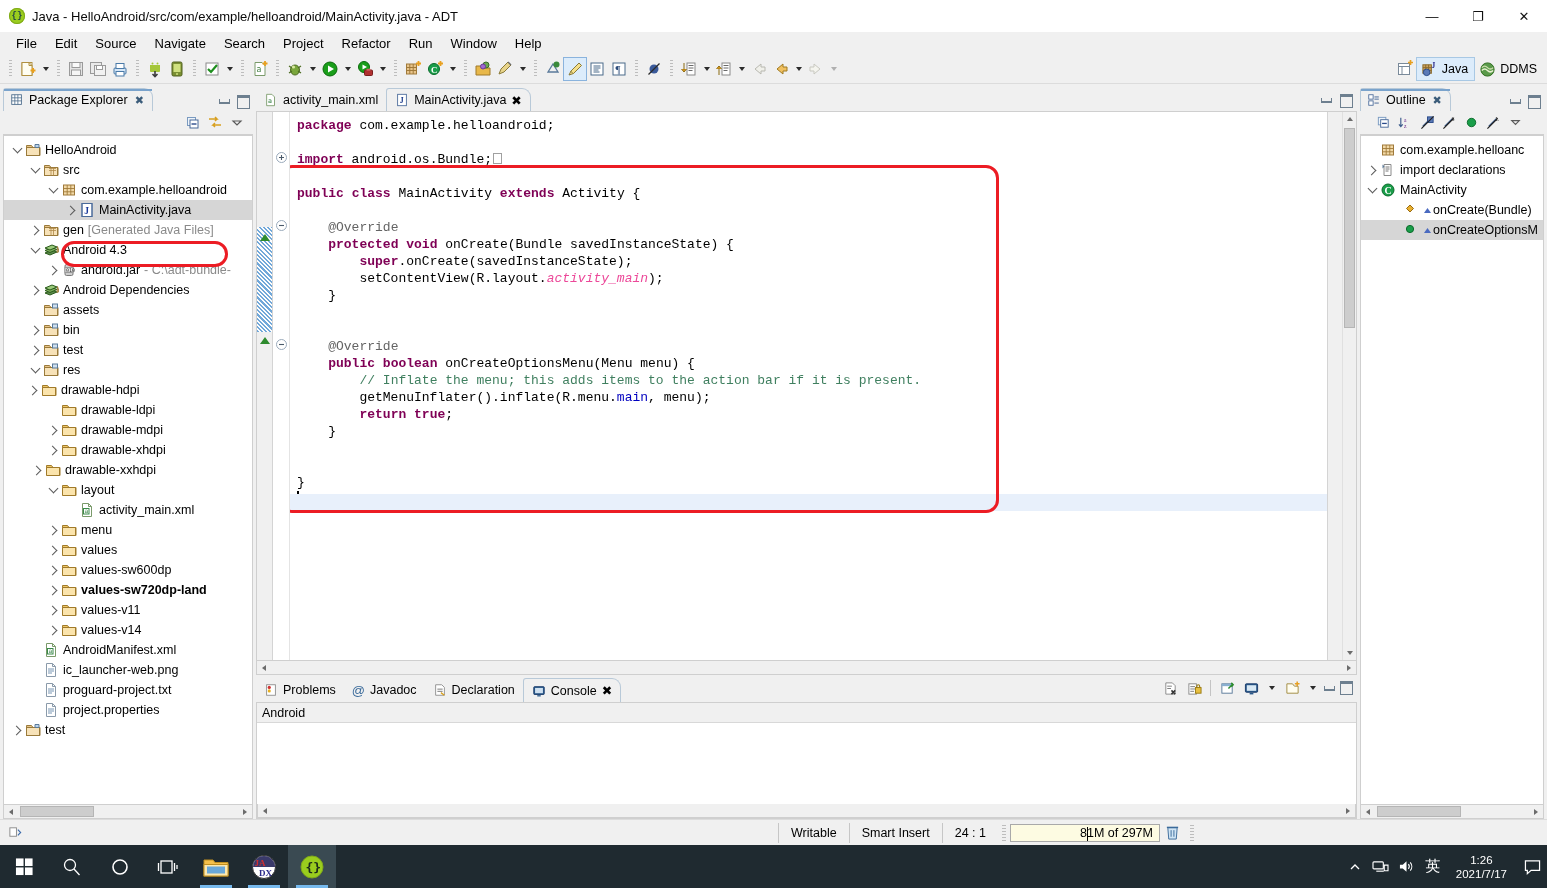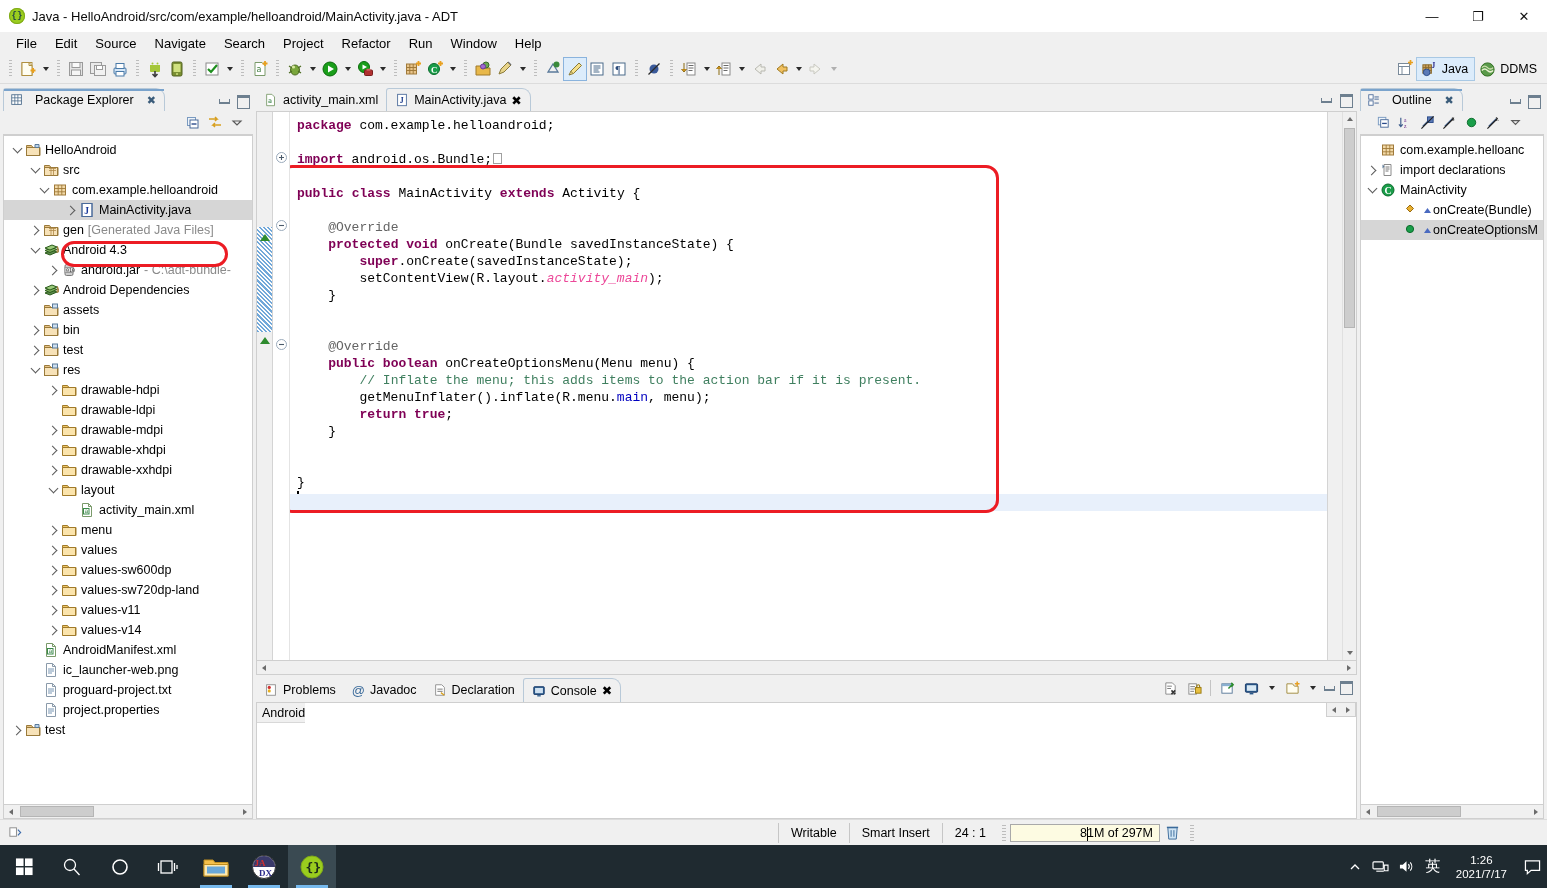--- a/index.html
+++ b/index.html
@@ -45,21 +45,21 @@
   .persp-btn { display:flex; align-items:center; gap:4px; padding:2px 6px 2px 4px; height:24px; }
   .persp-btn.active { background:#dcecfb; border:1px solid #a8c8e4; }
   .persp-btn span { font-size:12.5px; }
 
   
   .main { flex:1 1 auto; display:flex; min-height:0; padding:0 0 0 0; }
 
   
   .panel { display:flex; flex-direction:column; min-height:0; min-width:0; background:#f0f0f0; }
   .panel-tabs { height:24px; display:flex; align-items:flex-end; position:relative; flex:0 0 24px; }
-  .ptab { height:23px; display:flex; align-items:center; gap:11px; padding:0 8px 0 6px;
+  .ptab { height:23px; display:flex; align-items:center; gap:5px; padding:0 8px 0 6px;
           font-size:12.5px; position:relative; }
   .ptab.active { background:#f0f0f0; border-top:1px solid #b8c9d8; border-left:1px solid #b8c9d8;
                  border-right:1px solid #b8c9d8; border-radius:3px 9px 0 0; }
   .ptab.active::after { content:""; position:absolute; left:0; right:0; top:0; height:2px; background:#7aa3cc; }
   .ptab .xsym { font-size:11px; color:#3b5c7a; margin-left:2px; }
   .panel-ctl { position:absolute; right:3px; bottom:3px; display:flex; gap:6px; align-items:center; }
   .ctl-min, .ctl-max { width:13px; height:13px; display:flex; align-items:center; justify-content:center; }
   .ctl-min::before { content:""; width:9px; height:3px; border:1px solid #6d7f8f; border-top:none; border-bottom-width:2px;}
   .ctl-max::before { content:""; width:11px; height:10px; border:1px solid #6d7f8f; border-top-width:3px; }
   .panel-toolbar { height:24px; background:#f0f0f0; display:flex; align-items:center; justify-content:flex-end;
@@ -117,21 +117,21 @@
   .hscroll .lf,.hscroll .rt { width:14px; display:flex;align-items:center;justify-content:center;}
   .arrw.l { border-top:3.5px solid transparent;border-bottom:3.5px solid transparent;border-right:4.5px solid #6b6b6b;border-left:none;}
   .arrw.r { border-top:3.5px solid transparent;border-bottom:3.5px solid transparent;border-left:4.5px solid #6b6b6b;border-right:none;}
 
   
   .console-panel { flex:1 1 auto; display:flex; flex-direction:column; min-height:0; margin-top:2px; }
   .console-tabs { height:25px; display:flex; align-items:flex-end; position:relative; flex:0 0 25px; }
   .ctab { height:24px; display:flex; align-items:center; gap:5px; padding:0 8px; font-size:12.5px; }
   .ctab.active { background:#f0f0f0; border:1px solid #b8c9d8; border-bottom:none; border-radius:3px 9px 0 0; }
   .console-ctl { position:absolute; right:4px; bottom:3px; display:flex; align-items:center; gap:4px; }
-  .console-body { flex:1 1 auto; display:flex; flex-direction:row; background:#fff; border:1px solid #cfcfcf; min-height:0;}
+  .console-body { flex:1 1 auto; display:flex; flex-direction:column; background:#fff; border:1px solid #cfcfcf; min-height:0;}
   .console-head { height:20px; background:#f0f0f0; display:flex; align-items:center; padding-left:5px;
                   font-size:12.5px; border-bottom:1px solid #d8d8d8; flex:0 0 20px; }
   .console-out { flex:1 1 auto; background:#fff; }
 
   
   .right-col { width:190px; flex:0 0 190px; display:flex; flex-direction:column; padding:3px 3px 0 3px; }
   .otree { font-size:12.5px; padding-top:4px; }
   .orow { height:20px; display:flex; align-items:center; white-space:nowrap; overflow:hidden; }
   .orow.sel { background:#d6d6d6; }
 
@@ -462,21 +462,21 @@
               </div>
               <div class="ticon">
                 <svg width="16" height="16" viewBox="0 0 16 16">
                   <path d="M1.5 3.5h5l1.5 2h7v8h-13z" fill="#e8c48a" stroke="#9a7a3a"></path>
                   <rect x="1.5" y="5.5" width="13" height="8" fill="#f7e2b8" stroke="#9a7a3a"></rect>
                   <path d="M6 6.5h7M6 8.5h7M8 5.5v8M10.5 5.5v8" stroke="#b08a4a" stroke-width="0.8"></path>
                 </svg>
               </div>
               <span class="tlabel">src</span>
             </div>
-            <div class="trow" style="padding-left: 33px;">
+            <div class="trow" style="padding-left: 42px;">
               <div class="twist">
                 <i class="chev open"></i>
               </div>
               <div class="ticon">
                 <svg width="16" height="16" viewBox="0 0 16 16">
                   <rect x="2.5" y="3" width="11" height="10" fill="#f2d9a8" stroke="#a07a3a"></rect>
                   <path d="M2.5 6.5h11M2.5 9.8h11M6.2 3v10M9.8 3v10" stroke="#a07a3a" stroke-width="0.9"></path>
                 </svg>
               </div>
               <span class="tlabel">com.example.helloandroid</span>
@@ -593,21 +593,21 @@
               </div>
               <div class="ticon">
                 <svg width="16" height="16" viewBox="0 0 16 16">
                   <path d="M1.5 3.5h5l1.5 2h7v8h-13z" fill="#e8c48a" stroke="#9a7a3a"></path>
                   <rect x="1.5" y="5.5" width="13" height="8" fill="#f7e2b8" stroke="#9a7a3a"></rect>
                   <rect x="9.5" y="2" width="5" height="4" fill="#cfe0f0" stroke="#5a7a9a"></rect>
                 </svg>
               </div>
               <span class="tlabel">res</span>
             </div>
-            <div class="trow" style="padding-left: 42px;">
+            <div class="trow" style="padding-left: 22px;">
               <div class="twist">
                 <i class="chev closed"></i>
               </div>
               <div class="ticon">
                 <svg width="16" height="16" viewBox="0 0 16 16">
                   <path d="M1.5 3.5h5l1.5 2h7v8h-13z" fill="#f0c868" stroke="#a07a2a"></path>
                   <path d="M1.5 5.5h13v8h-13z" fill="#fbe4ac" stroke="#a07a2a"></path>
                 </svg>
               </div>
               <span class="tlabel">drawable-hdpi</span>
@@ -639,21 +639,21 @@
                 <i class="chev closed"></i>
               </div>
               <div class="ticon">
                 <svg width="16" height="16" viewBox="0 0 16 16">
                   <path d="M1.5 3.5h5l1.5 2h7v8h-13z" fill="#f0c868" stroke="#a07a2a"></path>
                   <path d="M1.5 5.5h13v8h-13z" fill="#fbe4ac" stroke="#a07a2a"></path>
                 </svg>
               </div>
               <span class="tlabel">drawable-xhdpi</span>
             </div>
-            <div class="trow" style="padding-left: 42px;">
+            <div class="trow" style="padding-left: 26px;">
               <div class="twist">
                 <i class="chev closed"></i>
               </div>
               <div class="ticon">
                 <svg width="16" height="16" viewBox="0 0 16 16">
                   <path d="M1.5 3.5h5l1.5 2h7v8h-13z" fill="#f0c868" stroke="#a07a2a"></path>
                   <path d="M1.5 5.5h13v8h-13z" fill="#fbe4ac" stroke="#a07a2a"></path>
                 </svg>
               </div>
               <span class="tlabel">drawable-xxhdpi</span>
@@ -711,21 +711,21 @@
                 <i class="chev closed"></i>
               </div>
               <div class="ticon">
                 <svg width="16" height="16" viewBox="0 0 16 16">
                   <path d="M1.5 3.5h5l1.5 2h7v8h-13z" fill="#f0c868" stroke="#a07a2a"></path>
                   <path d="M1.5 5.5h13v8h-13z" fill="#fbe4ac" stroke="#a07a2a"></path>
                 </svg>
               </div>
               <span class="tlabel">values-sw600dp</span>
             </div>
-            <div class="trow" style="padding-left: 42px;">
+            <div class="trow" style="padding-left: 42px; font-weight: bold;">
               <div class="twist">
                 <i class="chev closed"></i>
               </div>
               <div class="ticon">
                 <svg width="16" height="16" viewBox="0 0 16 16">
                   <path d="M1.5 3.5h5l1.5 2h7v8h-13z" fill="#f0c868" stroke="#a07a2a"></path>
                   <path d="M1.5 5.5h13v8h-13z" fill="#fbe4ac" stroke="#a07a2a"></path>
                 </svg>
               </div>
               <span class="tlabel">values-sw720dp-land</span>

